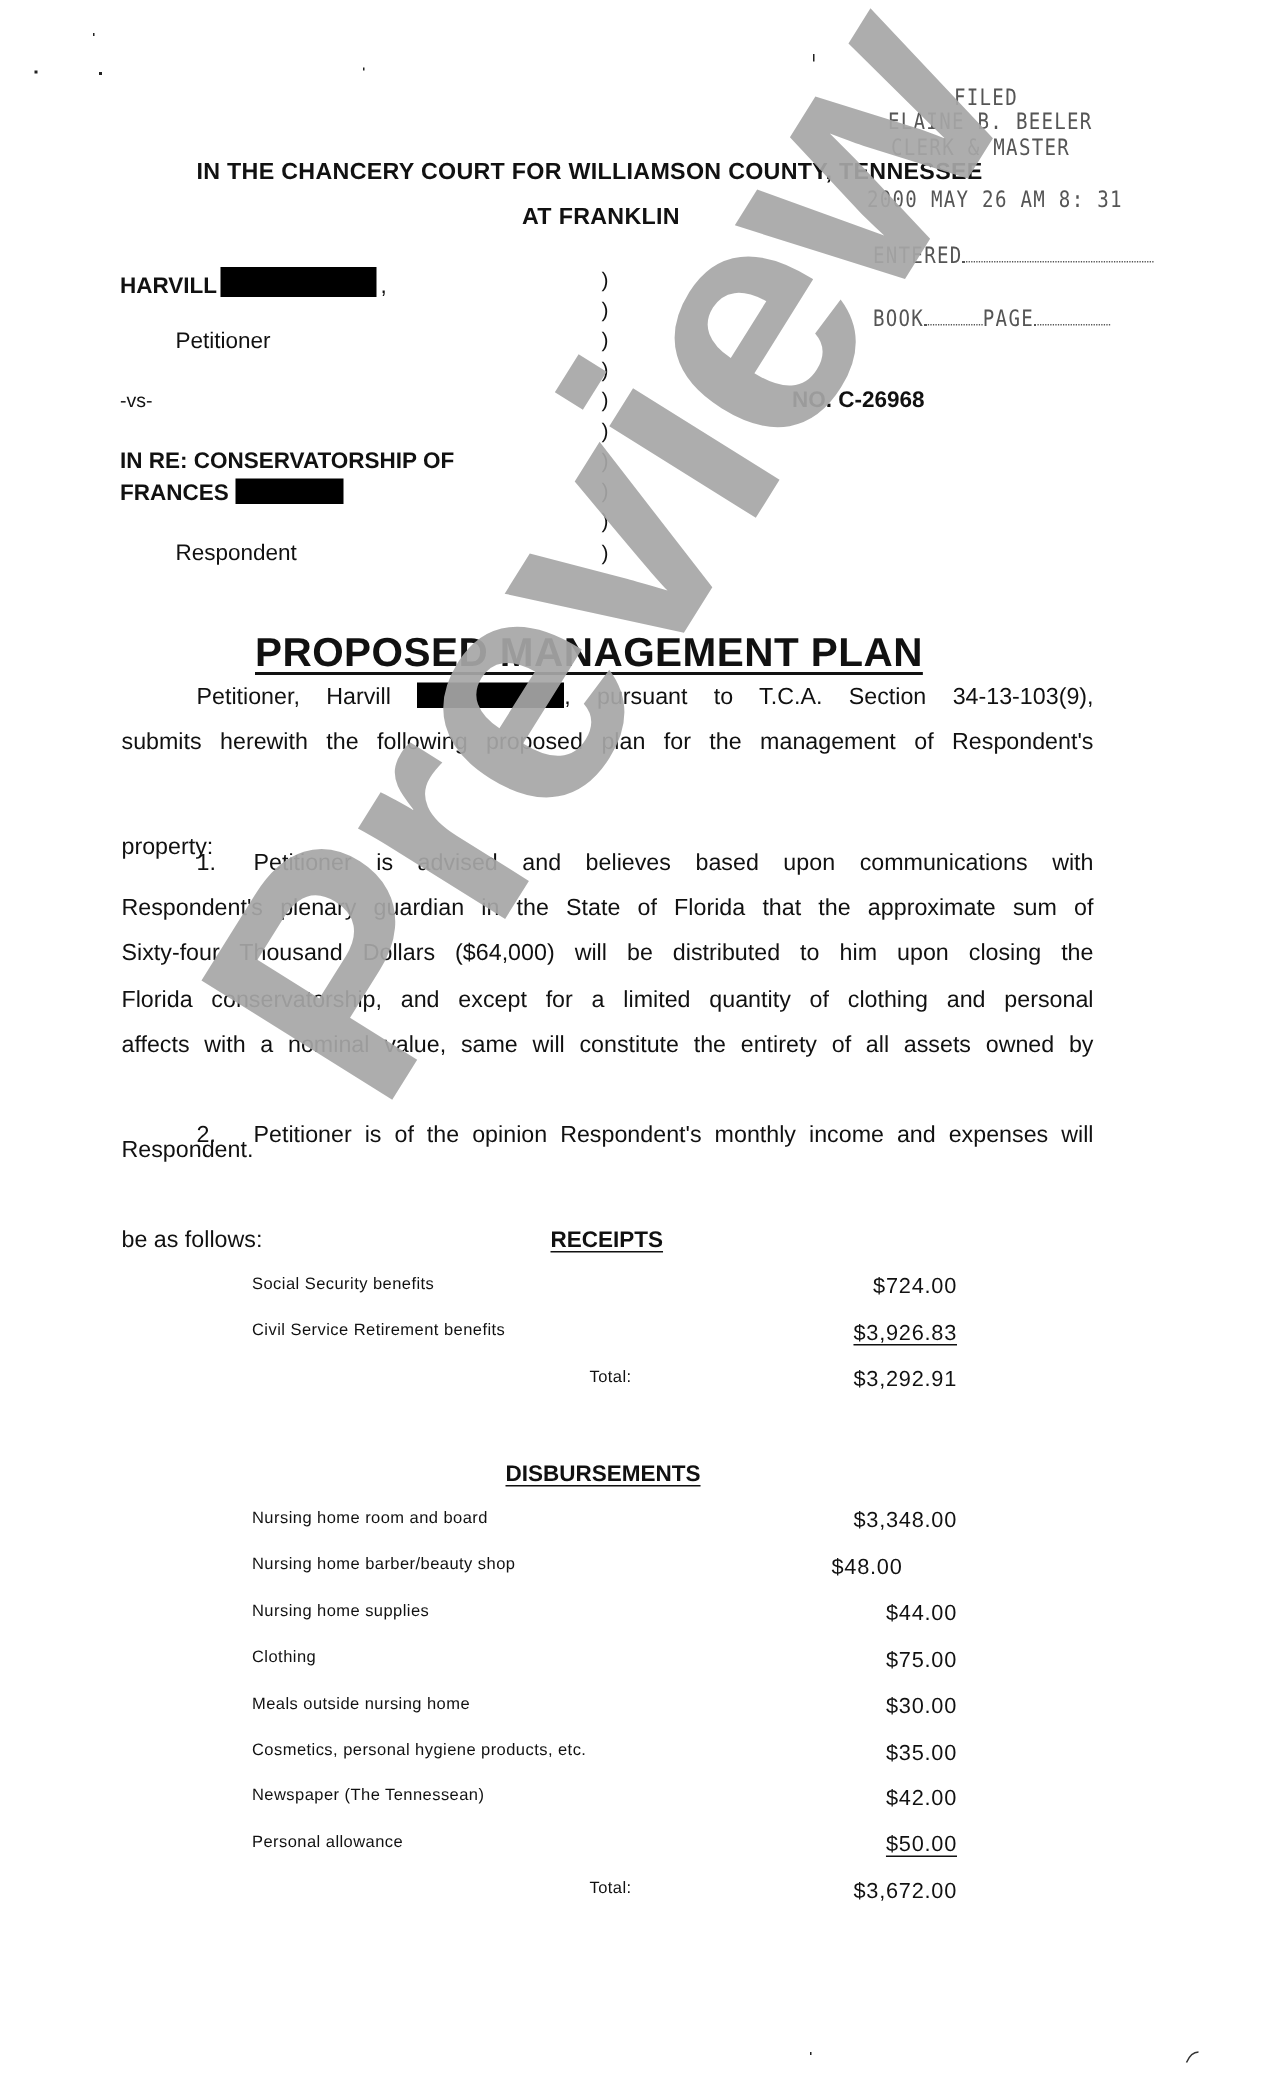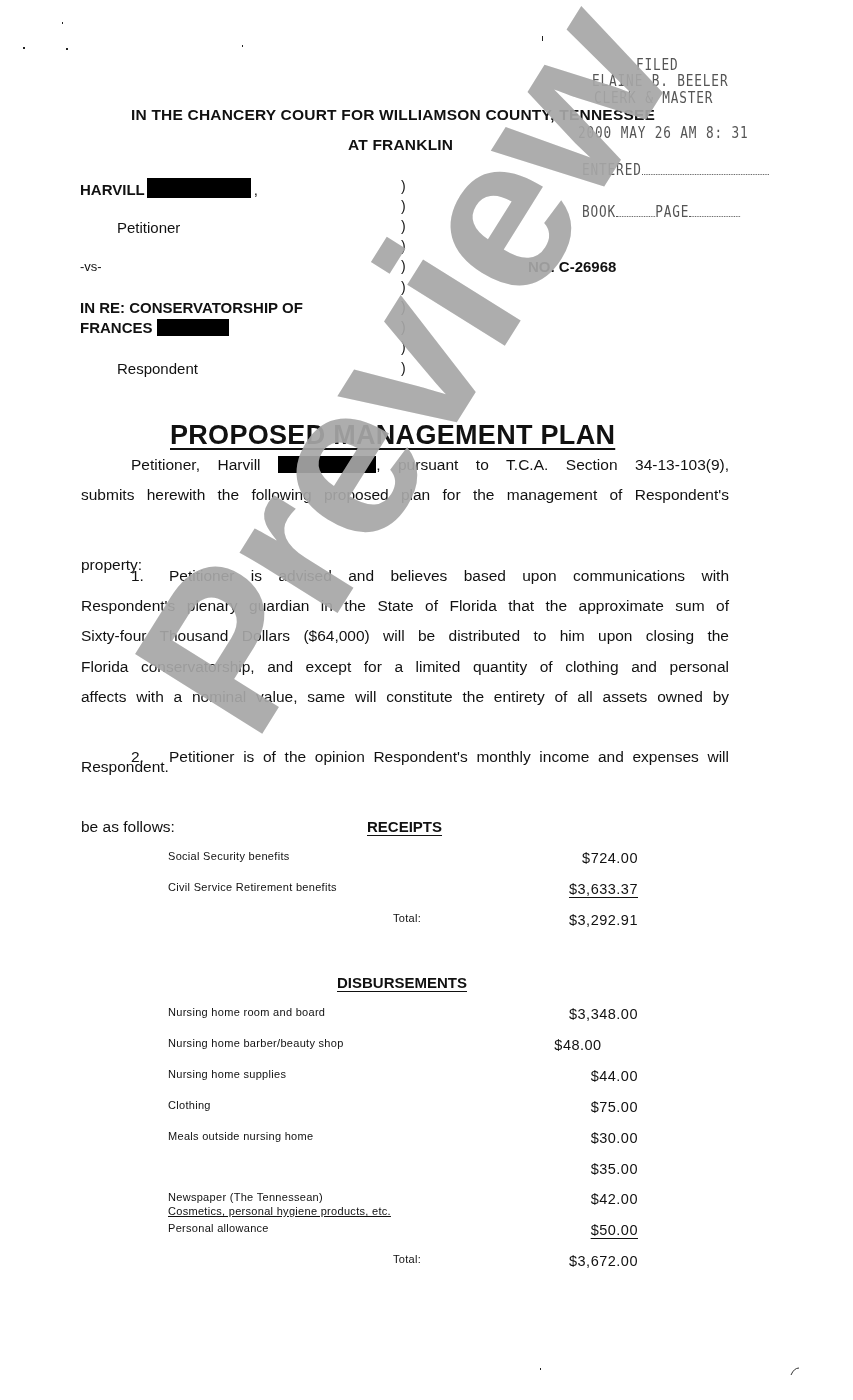--- a/index.html
+++ b/index.html
@@ -101,21 +101,21 @@
 <div class="para" style="top:742px;">
   <span class="line" style="padding-left:50px;"><span style="display:inline-block;width:38px;">2.</span><span>Petitioner is of the opinion Respondent's monthly income and expenses will</span></span>
   <span class="line last">be as follows:</span>
 </div>
 
 <div>
   <div class="abs sec-head" style="left:367px;top:818px;">RECEIPTS</div>
   <div class="abs row-label" style="left:168px;top:850px;">Social Security benefits</div>
   <div class="abs row-amt" style="left:518px;top:850px;">$724.00</div>
   <div class="abs row-label" style="left:168px;top:881px;">Civil Service Retirement benefits</div>
-  <div class="abs row-amt ul" style="left:518px;top:881px;">$3,633.37</div>
+  <div class="abs row-amt ul" style="left:518px;top:881px;">$3,926.83</div>
   <div class="abs row-label" style="left:393px;top:912px;">Total:</div>
   <div class="abs row-amt" style="left:518px;top:912px;">$3,292.91</div>
 </div>
 
 <div>
   <div class="abs sec-head" style="left:337px;top:974px;">DISBURSEMENTS</div>
 
   <div class="abs row-label" style="left:168px;top:1006px;">Nursing home room and board</div>
   <div class="abs row-amt" style="left:518px;top:1006px;">$3,348.00</div>
 
@@ -124,21 +124,21 @@
 
   <div class="abs row-label" style="left:168px;top:1068px;">Nursing home supplies</div>
   <div class="abs row-amt" style="left:518px;top:1068px;">$44.00</div>
 
   <div class="abs row-label" style="left:168px;top:1099px;">Clothing</div>
   <div class="abs row-amt" style="left:518px;top:1099px;">$75.00</div>
 
   <div class="abs row-label" style="left:168px;top:1130px;">Meals outside nursing home</div>
   <div class="abs row-amt" style="left:518px;top:1130px;">$30.00</div>
 
-  <div class="abs row-label" style="left:168px;top:1205px;text-decoration:underline;">Cosmetics, personal hygiene products, etc.</div>
+  <div class="abs row-label" style="left:168px;top:1161px;">Cosmetics, personal hygiene products, etc.</div>
   <div class="abs row-amt" style="left:518px;top:1161px;">$35.00</div>
 
   <div class="abs row-label" style="left:168px;top:1191px;">Newspaper (The Tennessean)</div>
   <div class="abs row-amt" style="left:518px;top:1191px;">$42.00</div>
 
   <div class="abs row-label" style="left:168px;top:1222px;">Personal allowance</div>
   <div class="abs row-amt ul" style="left:518px;top:1222px;">$50.00</div>
 
   <div class="abs row-label" style="left:393px;top:1253px;">Total:</div>
   <div class="abs row-amt" style="left:518px;top:1253px;">$3,672.00</div>

